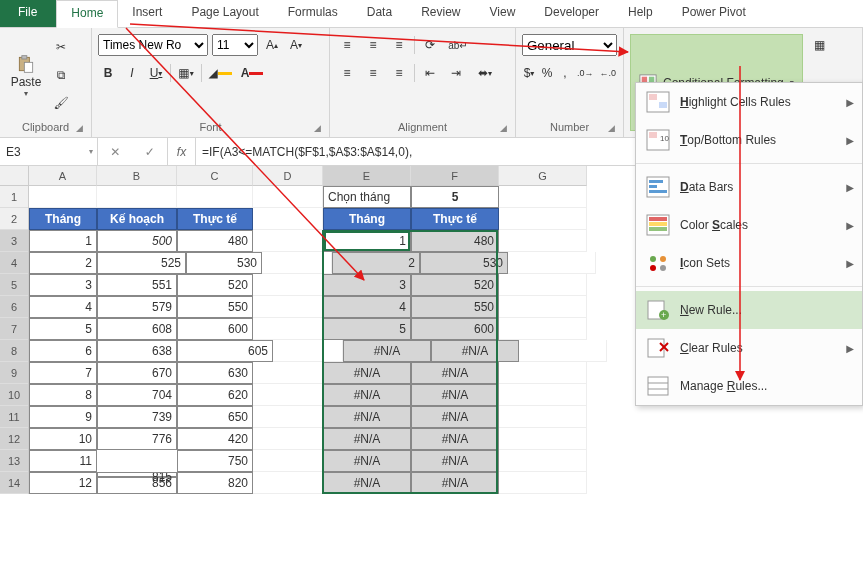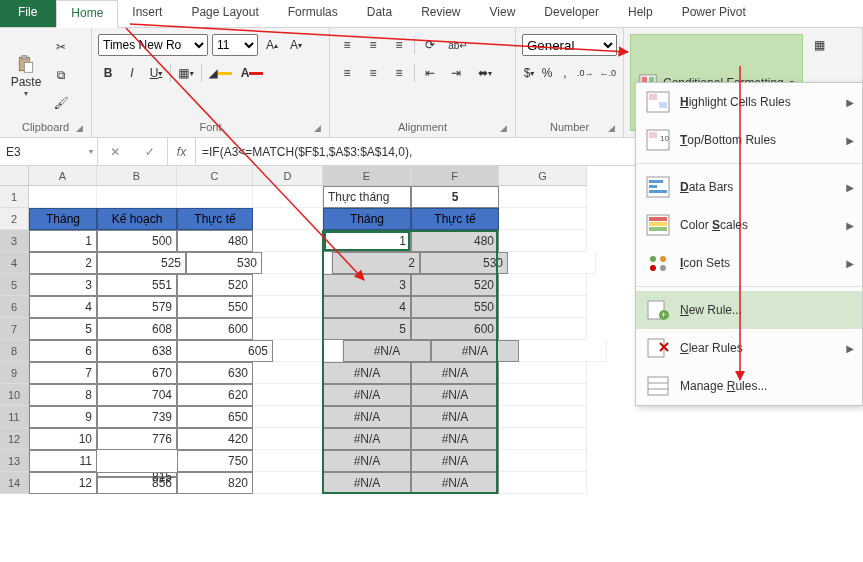--- a/index.html
+++ b/index.html
@@ -86,21 +86,21 @@
   .cols { flex:1; overflow:hidden; }
   .colhdrs { display: flex; }
   .ch { height: 20px; background: #f0f0f0; color: #555; font-size: 11px; display:flex; align-items:center; justify-content:center; border-right: 1px solid #ddd; border-bottom: 1px solid #ccc; }
   .ch.sel { background: #d2d2d2; }
   .cells { display: flex; flex-direction: column; }
   .crow { display: flex; height: 22px; }
   .cell { border-right: 1px solid #eee; border-bottom: 1px solid #eee; display:flex; align-items:center; padding: 0 4px; font-size: 12px; }
   .cell.r { justify-content: flex-end; }
   .cell.c { justify-content: center; }
   
-  .thdr { background: #4472c4; color: #000000; font-weight: 400; border: 1px solid #2f528f !important; }
+  .thdr { background: #4472c4; color: #ffffff; font-weight: 700; border: 1px solid #2f528f !important; }
   .tb { border: 1px solid #888 !important; }
   .sel-range { background: #d6d6d6; }
   
   .menu {
     position: absolute;
     right: 0;
     top: 82px;
     width: 228px;
     background: #fcfcfc;
     border: 1px solid #c8c8c8;
@@ -306,36 +306,36 @@
         <div class="ch sel" style="width: 88px;">E</div>
         <div class="ch sel" style="width: 88px;">F</div>
         <div class="ch" style="width: 88px;">G</div>
       </div>
     <div class="cells" id="cells">
         <div class="crow">
           <div class="cell " style="width: 68px;"></div>
           <div class="cell " style="width: 80px;"></div>
           <div class="cell " style="width: 76px;"></div>
           <div class="cell " style="width: 70px;"></div>
-          <div class="cell tb" style="width: 88px;">Thực tháng</div>
+          <div class="cell tb" style="width: 88px;">Chọn tháng</div>
           <div class="cell tb c" style="width: 88px; font-weight: 700;">5</div>
           <div class="cell " style="width: 88px;"></div>
         </div>
         <div class="crow">
           <div class="cell thdr c" style="width: 68px;">Tháng</div>
           <div class="cell thdr c" style="width: 80px;">Kế hoạch</div>
           <div class="cell thdr c" style="width: 76px;">Thực tế</div>
           <div class="cell " style="width: 70px;"></div>
           <div class="cell thdr c" style="width: 88px;">Tháng</div>
           <div class="cell thdr c" style="width: 88px;">Thực tế</div>
           <div class="cell " style="width: 88px;"></div>
         </div>
         <div class="crow">
           <div class="cell tb r" style="width: 68px;">1</div>
-          <div class="cell tb r" style="width: 80px;">500</div>
+          <div class="cell tb r" style="width: 80px; font-style: italic;">500</div>
           <div class="cell tb r" style="width: 76px;">480</div>
           <div class="cell " style="width: 70px;"></div>
           <div class="cell tb sel-range r" style="width: 88px; box-shadow: rgb(33, 115, 70) 0px 0px 0px 2px inset; background: rgb(255, 255, 255);">1</div>
           <div class="cell tb sel-range r" style="width: 88px;">480</div>
           <div class="cell " style="width: 88px;"></div>
         </div>
         <div class="crow">
           <div class="cell tb r" style="width: 68px;">2</div>
           <div class="cell tb r" style="width: 89px;">525</div>
           <div class="cell tb r" style="width: 76px;">530</div>

